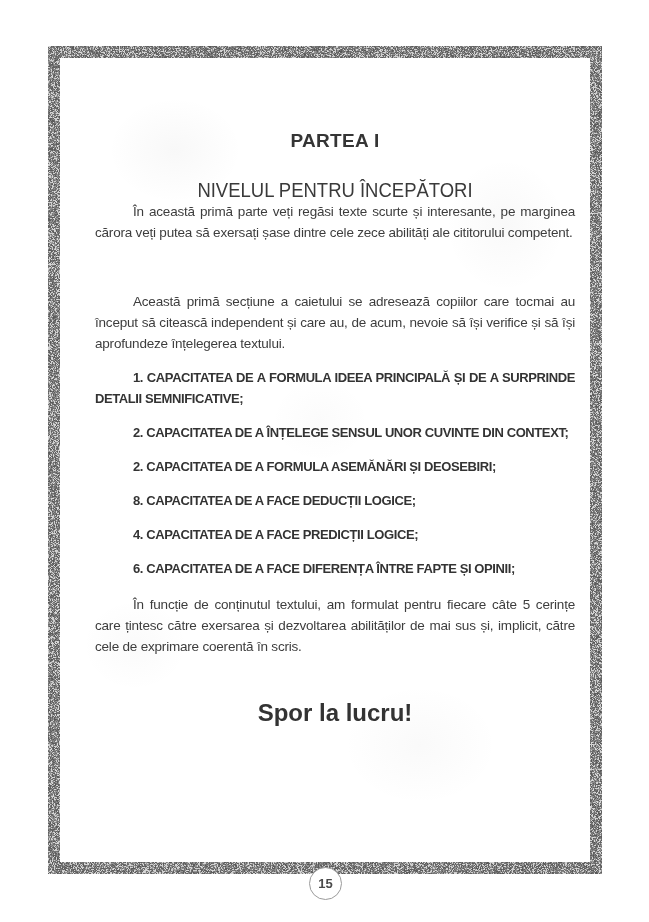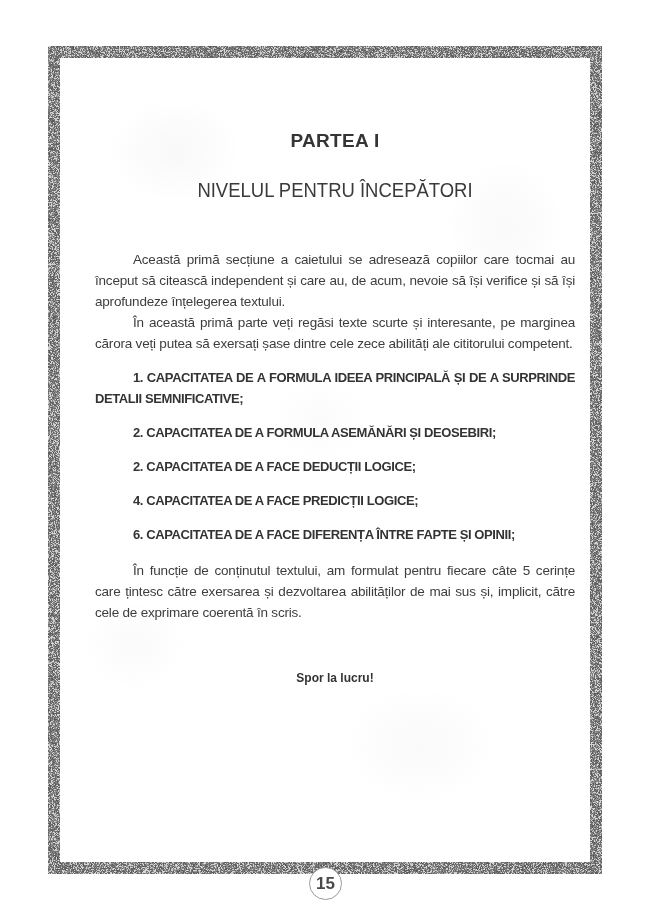--- a/index.html
+++ b/index.html
@@ -81,41 +81,41 @@
     letter-spacing: -0.4px;
     text-align: justify;
     text-indent: 38px;
     color: #333333;
   }
   .ability-first { }
   .closing { margin-top: 15px; }
   .motto {
     margin: 44px 0 0 0;
     text-align: center;
-    font-size: 12px;
+    font-size: 24px;
     line-height: 23px;
     font-weight: bold;
     color: #333333;
   }
   .page-number-badge {
     position: absolute;
     left: 309px;
     top: 867px;
     width: 31px;
     height: 31px;
     border: 1px solid #9b9b9b;
     border-radius: 50%;
     background: #ffffff;
     z-index: 3;
     display: flex;
     align-items: center;
     justify-content: center;
   }
   .page-number-badge span {
-    font-size: 17px;
+    font-size: 13px;
     font-weight: bold;
     color: #4a4a4a;
   }
 </style>
 </head>
 <body>
 
 <div class="canvas">
 
   <svg class="frame-svg" viewBox="0 0 554 828" xmlns="http://www.w3.org/2000/svg" aria-hidden="true">
@@ -143,26 +143,27 @@
     </defs>
     <rect x="6" y="6" width="542" height="816" fill="none" stroke="#d9d9d9" stroke-width="12"></rect>
     <rect x="6" y="6" width="542" height="816" fill="none" stroke="#000000" stroke-width="12" filter="url(#speckle)"></rect>
     <rect x="6" y="6" width="542" height="816" fill="none" stroke="#000000" stroke-width="12" filter="url(#speckle2)"></rect>
   </svg>
 
   <div class="content">
     <h1 class="part-title">PARTEA I</h1>
     <h2 class="level-subtitle">NIVELUL PENTRU ÎNCEPĂTORI</h2>
 
+    <p class="body-par indent">În această primă parte veți regăsi texte scurte și interesante, pe marginea cărora veți putea să exersați șase dintre cele zece abilități ale cititorului competent.</p>
     <p class="body-par indent first-par">Această primă secțiune a caietului se adresează copiilor care tocmai au început să citească independent și care au, de acum, nevoie să își verifice și să își aprofundeze înțelegerea textului.</p>
-    <p class="body-par indent">În această primă parte veți regăsi texte scurte și interesante, pe marginea cărora veți putea să exersați șase dintre cele zece abilități ale cititorului competent.</p>
 
     <p class="ability ability-first">1. CAPACITATEA DE A FORMULA IDEEA PRINCIPALĂ ȘI DE A SURPRINDE DETALII SEMNIFICATIVE;</p>
+    <p class="ability">2. CAPACITATEA DE A ÎNȚELEGE SENSUL UNOR CUVINTE DIN CONTEXT;</p>
     <p class="ability">2. CAPACITATEA DE A FORMULA ASEMĂNĂRI ȘI DEOSEBIRI;</p>
-    <p class="ability">2. CAPACITATEA DE A FACE DEDUCȚII LOGICE;</p>
+    <p class="ability">8. CAPACITATEA DE A FACE DEDUCȚII LOGICE;</p>
     <p class="ability">4. CAPACITATEA DE A FACE PREDICȚII LOGICE;</p>
     <p class="ability">6. CAPACITATEA DE A FACE DIFERENȚA ÎNTRE FAPTE ȘI OPINII;</p>
 
     <p class="body-par indent closing">În funcție de conținutul textului, am formulat pentru fiecare câte 5 cerințe care țintesc către exersarea și dezvoltarea abilităților de mai sus și, implicit, către cele de exprimare coerentă în scris.</p>
 
     <p class="motto">Spor la lucru!</p>
   </div>
 
   <div class="page-number-badge">
     <span>15</span>

